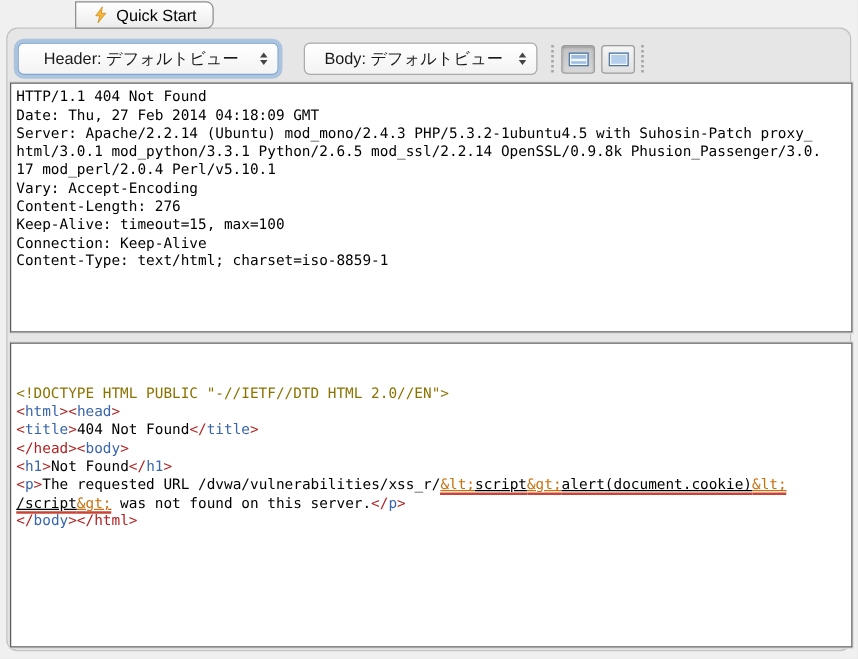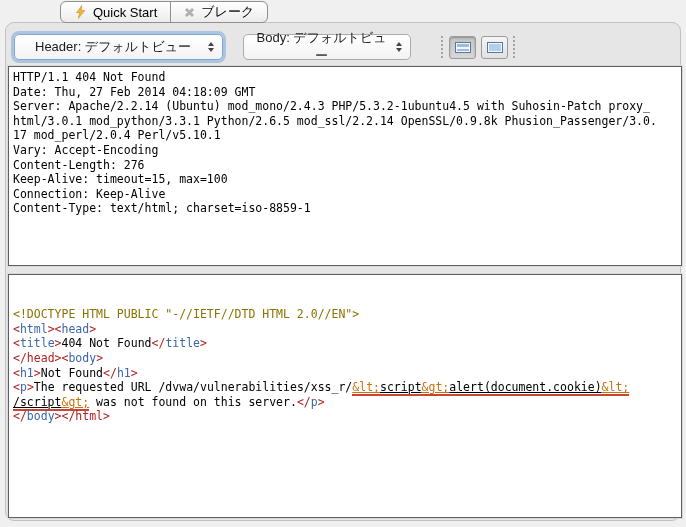--- a/index.html
+++ b/index.html
@@ -78,38 +78,30 @@
 
 <div class="tabbar">
   <div class="tab">
     <span class="ticon">
       <svg width="13" height="14" viewBox="0 0 14 14">
           <path d="M8.4 0 L2.8 7.7 L6.3 7.7 L4.7 13.8 L11.5 5.5 L7.7 5.5 Z" fill="#f6b73c" stroke="#c98d1f" stroke-width="0.7"></path>
         </svg>
     </span>
     <span>Quick Start</span>
   </div>
-  <div class="tab">
-    <span class="ticon">
-      <svg width="11" height="11" viewBox="0 0 11 11">
-          <path d="M1.5 3 L3 1.5 L5.5 4 L8 1.5 L9.5 3 L7 5.5 L9.5 8 L8 9.5 L5.5 7 L3 9.5 L1.5 8 L4 5.5 Z" fill="#b5b5b5" stroke="#8a8a8a" stroke-width="0.6"></path>
-        </svg>
-    </span>
-    <span>ブレーク</span>
-  </div>
 </div>
 
 <div class="dropdown focused" style="left:14px; top:34px; width:209px;">
   <span class="dd-label">Header: デフォルトビュー</span>
   <span class="spin">
       <span class="up"></span>
       <span class="down"></span>
     </span>
 </div>
-<div class="dropdown" style="left:243px; top:34px; width:168px;">
+<div class="dropdown" style="left:243px; top:34px; width:187px;">
   <span class="dd-label">Body: デフォルトビュー</span>
   <span class="spin">
       <span class="up"></span>
       <span class="down"></span>
     </span>
 </div>
 
 <div class="vsep" style="left:441px;"></div>
 <div class="iconbtn active" style="left:449px;">
   <span class="vicon split"></span>

